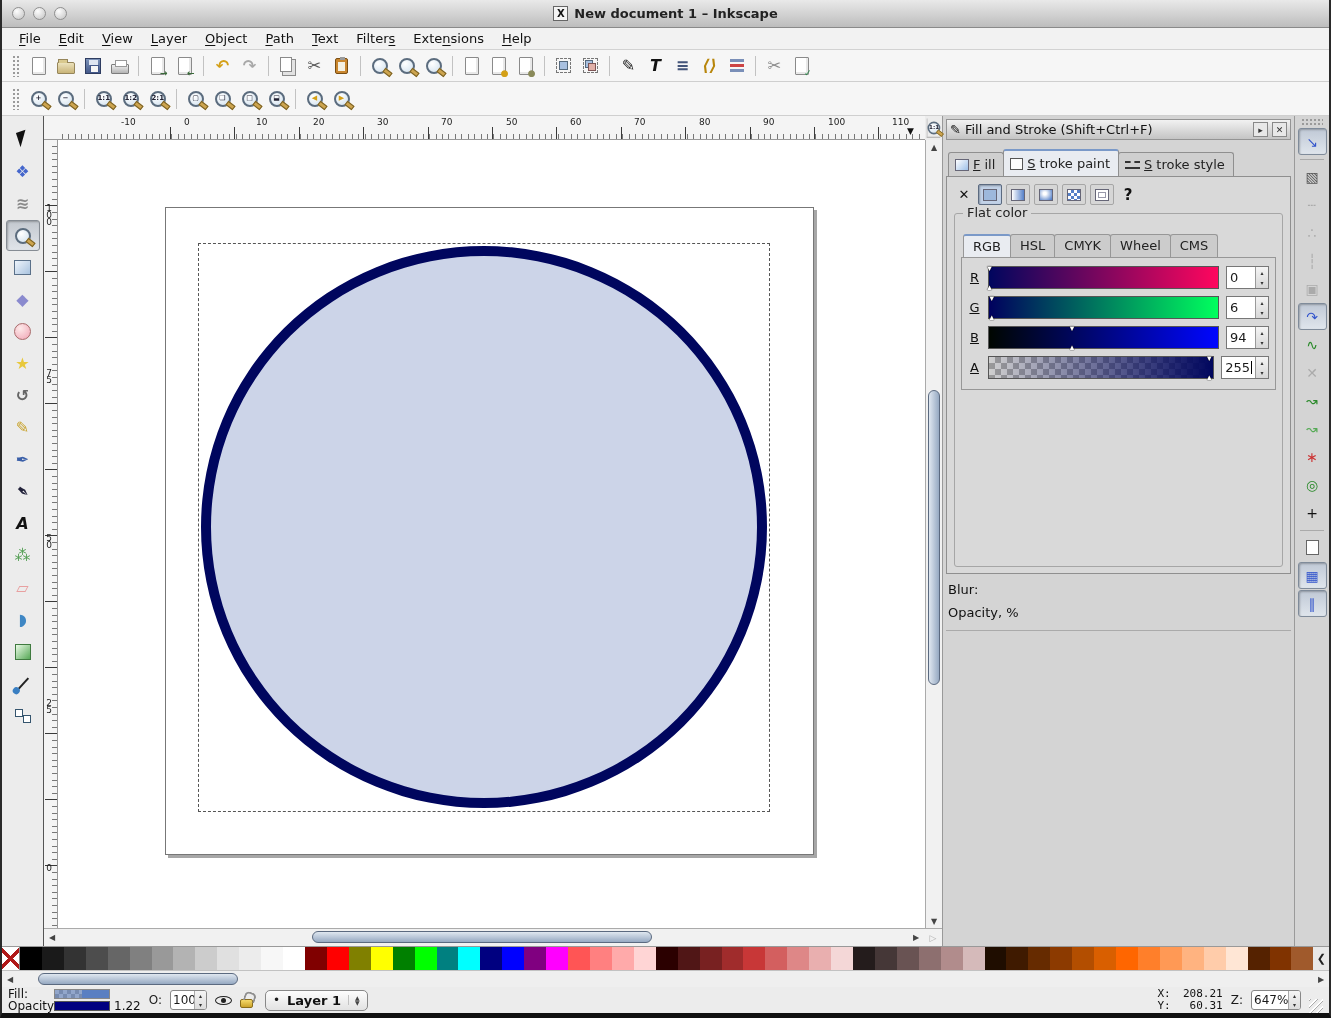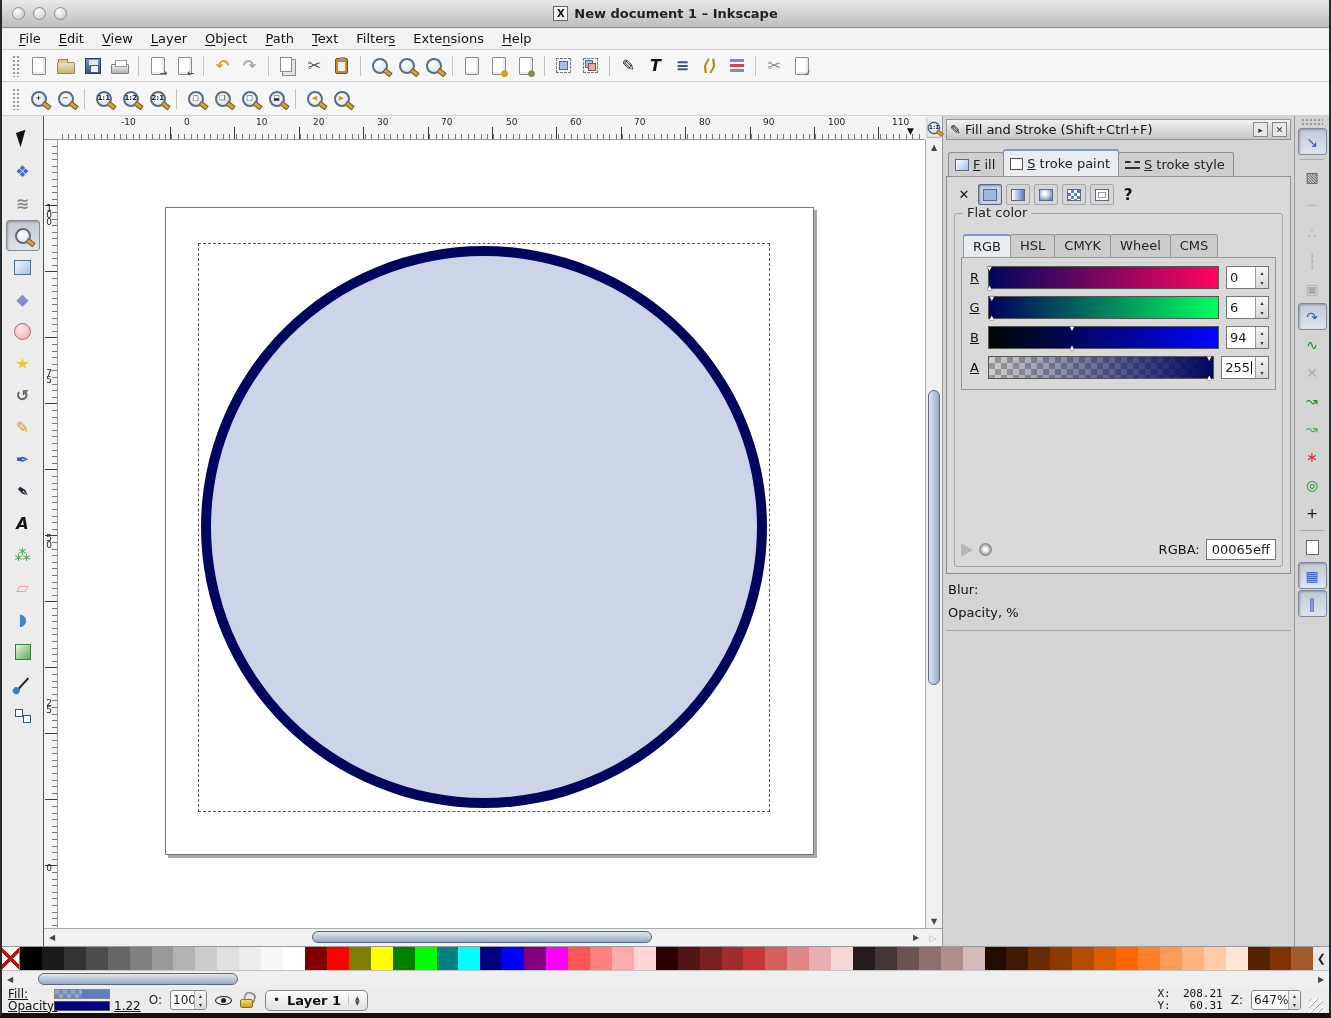--- a/index.html
+++ b/index.html
@@ -207,21 +207,21 @@
       border-right:1px solid #888; }
   .pal-chevron { flex:0 0 16px; display:flex; align-items:center; justify-content:center; background:#e8e8e8; font-size:11px; color:#222; font-weight:bold; }
   .pal-scroll { height:17px; flex:0 0 17px; background:#efefef; border-top:1px solid #c2c2c2; display:flex; align-items:center; }
   .pal-track { flex:1 1 auto; height:100%; position:relative; }
   .pal-thumb { position:absolute; left:20px; top:2px; width:200px; height:12px; border-radius:7px;
                background:linear-gradient(#dfe7f0,#96a9c2); border:1px solid #5b6a80; }
 
   
   .statusbar { height:26px; flex:0 0 26px; background:#ececec; display:flex; align-items:center; padding:0 6px; gap:8px; font-size:12px; }
   .fs-block { display:flex; flex-direction:column; justify-content:center; gap:1px; line-height:11px; }
-  .fs-row { display:flex; align-items:center; gap:4px;text-decoration:underline; }
+  .fs-row { display:flex; align-items:center; gap:4px; }
   .fs-lab { width:42px; color:#111; }
   .fill-swatch { width:56px; height:10px; border:1px solid #888;
       background:
         linear-gradient(90deg, rgba(90,127,194,.55) 0 50%, #5a7fc2 50%),
         repeating-conic-gradient(#9a9a9a 0 25%, #d5d5d5 0 50%) 0 0/8px 8px; }
   .stroke-swatch { width:56px; height:10px; border:1px solid #555; }
   .sw-width { font-size:12px; color:#111; }
   .mini-spin { display:inline-flex; border:1px solid #888; border-radius:3px; background:#fff; height:20px; overflow:hidden; }
   .mini-spin .val { width:23px; padding:2px 2px; font-size:12px; overflow:hidden; white-space:nowrap; }
   .mini-spin .arr { width:12px; border-left:1px solid #aaa; background:linear-gradient(#f5f5f5,#dcdcdc); display:flex; flex-direction:column; }
@@ -655,26 +655,20 @@
                 </span>
                 <span class="spin">
                   <span class="val">255<span class="caret"></span></span>
                   <span class="arr">
                     <span>▴</span>
                     <span>▾</span>
                   </span>
                 </span>
               </div>
             </div>
-          <div class="rgba-row">
-            <span class="pick-tri"></span>
-            <span class="pick-cir"></span>
-            <span class="rgba-lab">RGBA:</span>
-            <span class="rgba-val">00065eff</span>
-          </div>
         </div>
       </div>
       <div class="p-label">Blur:</div>
       <div class="p-label">Opacity, %</div>
       <div class="p-sep"></div>
     </div>
 
     <div class="snapbar">
       <span class="snap-grip"></span>
       <span id="snapbtns" style="display:flex;flex-direction:column;align-items:center;">

